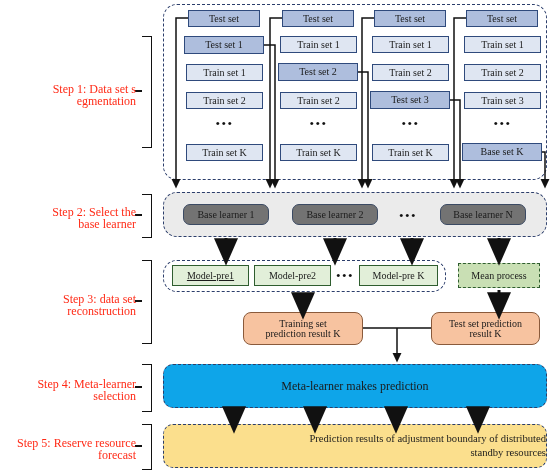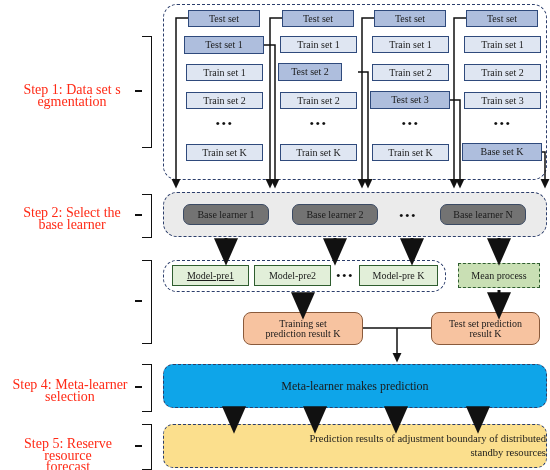--- a/index.html
+++ b/index.html
@@ -3,21 +3,21 @@
 <meta charset="utf-8">
 <style>
   html,body{margin:0;padding:0;background:#ffffff;}
   body{width:550px;height:470px;position:relative;overflow:hidden;
        font-family:"Liberation Serif","DejaVu Serif",serif;}
   #root{position:relative;width:550px;height:470px;}
 
   .abs{position:absolute;box-sizing:border-box;}
 
   
-  .step-label{color:#ff2a16;font-size:14px;line-height:11.5px;text-align:center;
+  .step-label{color:#ff2a16;font-size:12px;line-height:11.5px;text-align:right;
               font-family:"Liberation Serif","DejaVu Serif",serif;}
 
   
   .brace{position:absolute;width:9px;border:1.6px solid #111;border-left:none;}
   .brace-stem{position:absolute;width:7px;height:1.6px;background:#111;}
 
   
   .dash-blue{border:1.6px dashed #2c3e6b;}
   .gray-panel{background:#ebebeb;border:1.6px dashed #2c3e6b;}
   .round-dash{border-radius:14px;}
@@ -70,21 +70,21 @@
   <div class="abs node b-train" style="left:186px;top:144px;width:77px;height:17px;">
       <span>Train set K</span>
     </div>
 
   <div class="abs node b-test" style="left:282px;top:10px;width:72px;height:17px;">
       <span>Test set</span>
     </div>
   <div class="abs node b-train" style="left:280px;top:36px;width:77px;height:17px;">
       <span>Train set 1</span>
     </div>
-  <div class="abs node b-test" style="left:278px;top:63px;width:64px;height:18px;align-items:center;">
+  <div class="abs node b-test" style="left:278px;top:63px;width:80px;height:18px;align-items:center;">
       <span>Test set 2</span>
     </div>
   <div class="abs node b-train" style="left:280px;top:92px;width:77px;height:17px;">
       <span>Train set 2</span>
     </div>
   <div class="abs dots" style="left:280px;top:120px;width:77px;"><span>•••</span></div>
   <div class="abs node b-train" style="left:280px;top:144px;width:77px;height:17px;">
       <span>Train set K</span>
     </div>
 
@@ -139,20 +139,24 @@
       <span>Base learner 2</span>
     </div>
   <div class="abs dots" style="left:388px;top:212px;width:40px;"><span>•••</span></div>
   <div class="abs node b-learner" style="left:440px;top:204px;width:86px;height:21px;">
       <span>Base learner N</span>
     </div>
 
   <div class="brace" style="left:142px;top:260px;height:82px;"></div>
   <div class="brace-stem" style="left:135px;top:300px;"></div>
 
+  <div class="abs step-label" style="left:8px;top:294px;width:128px;">
+    <div>Step 3: data set</div>
+    <div>reconstruction</div>
+  </div>
 
   <div class="abs dash-blue round-dash" style="left:163px;top:260px;width:283px;height:32px;"></div>
 
   <div class="abs node b-model" style="left:172px;top:265px;width:77px;height:21px;text-decoration:underline;">
       <span>Model-pre1</span>
     </div>
   <div class="abs node b-model" style="left:254px;top:265px;width:77px;height:21px;">
       <span>Model-pre2</span>
     </div>
   <div class="abs dots" style="left:332px;top:272px;width:26px;"><span>•••</span></div>

